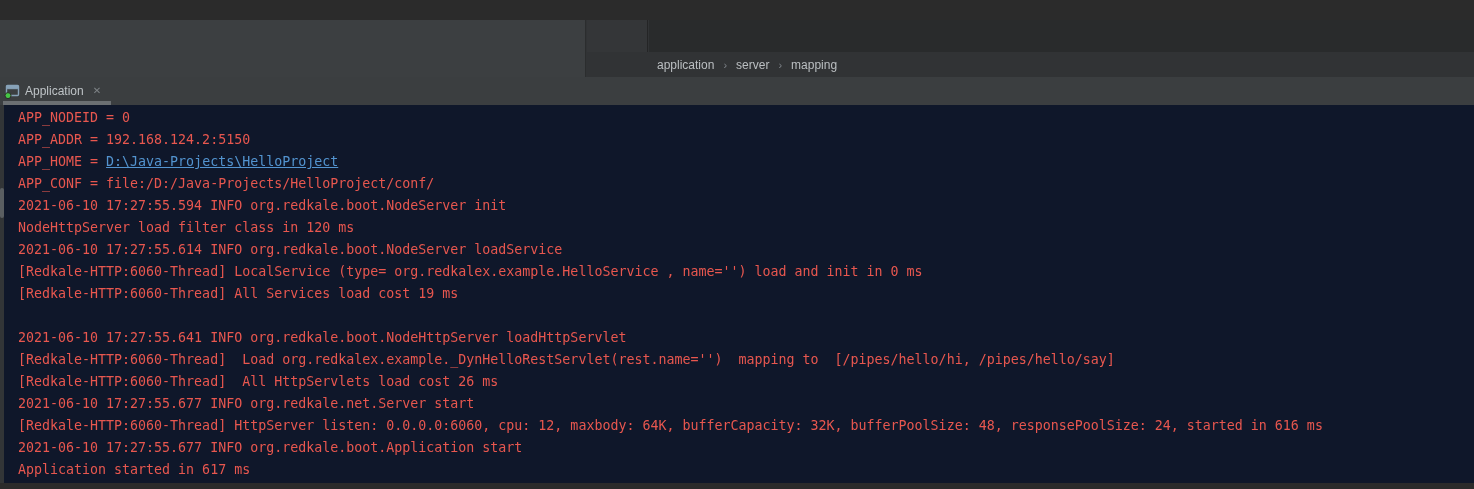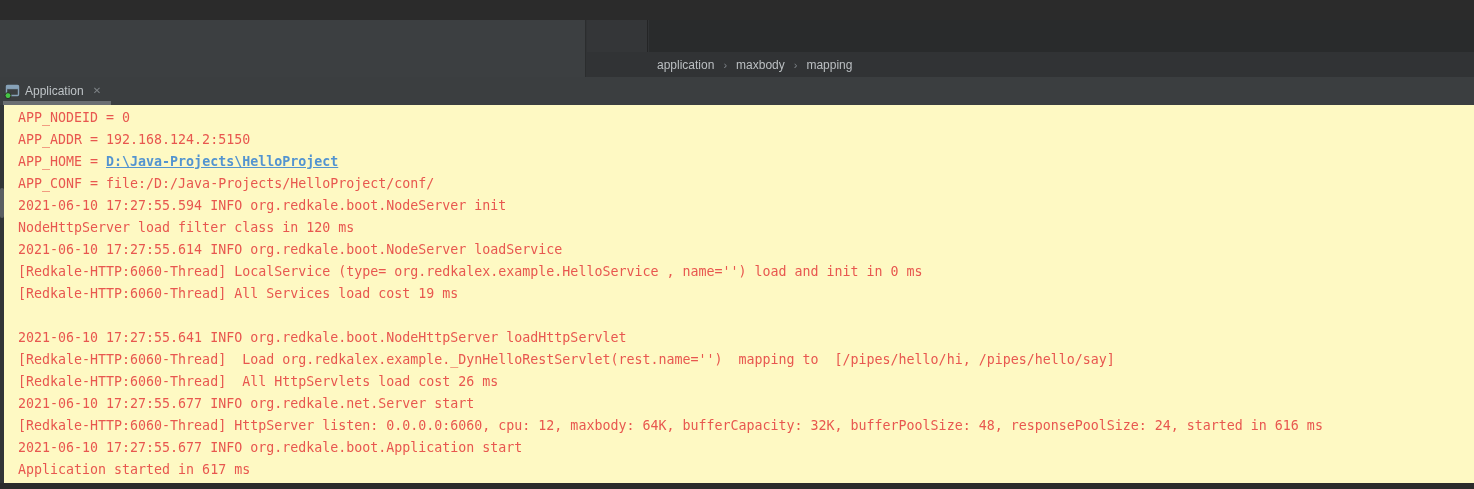--- a/index.html
+++ b/index.html
@@ -45,53 +45,53 @@
     margin-left: 9px; font-size: 10px; color: #7e8386; cursor: pointer; line-height: 1;
   }
   .tab-underline {
     position: absolute; left: 3px; bottom: 0; width: 108px; height: 4px;
     background: #6b6f72;
   }
 
   
   .console {
     position: absolute; left: 0; top: 85px; width: 1474px; height: 378px;
-    background: #fef9c3;
+    background: #0f172a;
   }
   .console-gutter {
     position: absolute; left: 0; top: 0; width: 4px; height: 100%;
     background: #323537;
   }
   .console-scroll-thumb {
     position: absolute; left: 0; top: 83px; width: 4px; height: 30px;
     background: #5a5e61; border-radius: 2px;
   }
   .console-lines {
     position: absolute; left: 0; top: 2px; width: 1474px;
     padding-left: 18px;
     font-family: "DejaVu Sans Mono", monospace;
     font-size: 13.3px; line-height: 22px; white-space: pre;
   }
   .console-line { height: 22px; }
   .t-err  { color: #e8574f; }
-  .t-link { color: #5394d0; text-decoration: underline; cursor: pointer; font-weight: bold; }
+  .t-link { color: #5394d0; text-decoration: underline; cursor: pointer; }
 </style>
 </head>
 <body>
 
 <div class="screen">
 
   <div class="top-area">
     <div class="editor-left"></div>
     <div class="editor-gap"></div>
     <div class="editor-right"></div>
     <div class="breadcrumbs" id="breadcrumbs">
         <span class="crumb">application</span>
         <span class="crumb-sep">›</span>
-        <span class="crumb">maxbody</span>
+        <span class="crumb">server</span>
         <span class="crumb-sep">›</span>
         <span class="crumb">mapping</span>
       </div>
   </div>
 
   <div class="tabbar">
     <div class="tab">
       <span class="tab-icon">
         <svg width="16" height="16" viewBox="0 0 16 16">
           <rect x="2.5" y="2.5" width="12" height="10" rx="1" fill="#3b3e40" stroke="#87a2b8" stroke-width="1.4"></rect>

